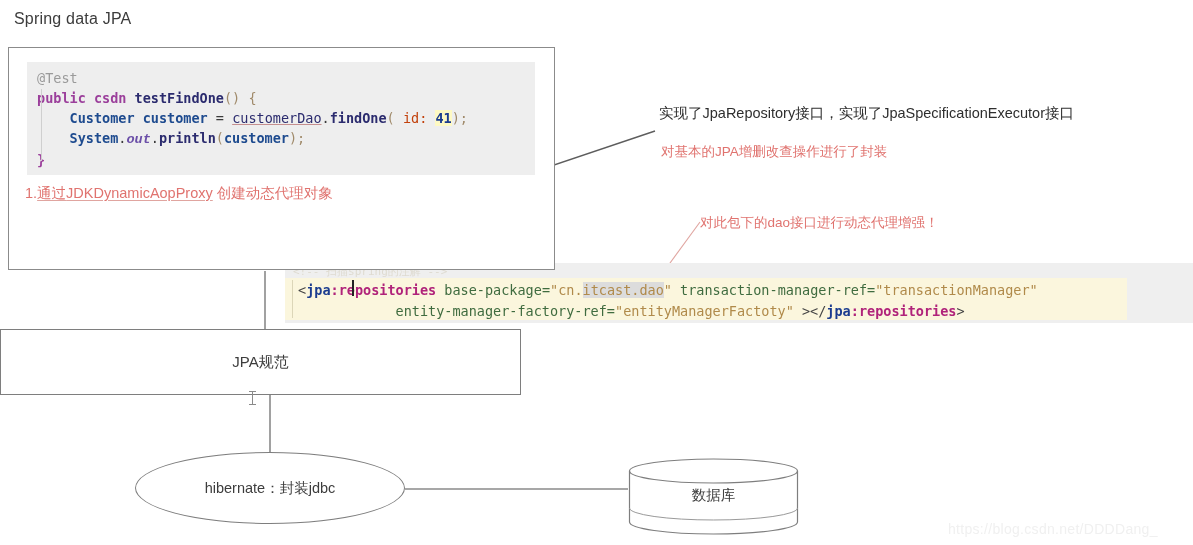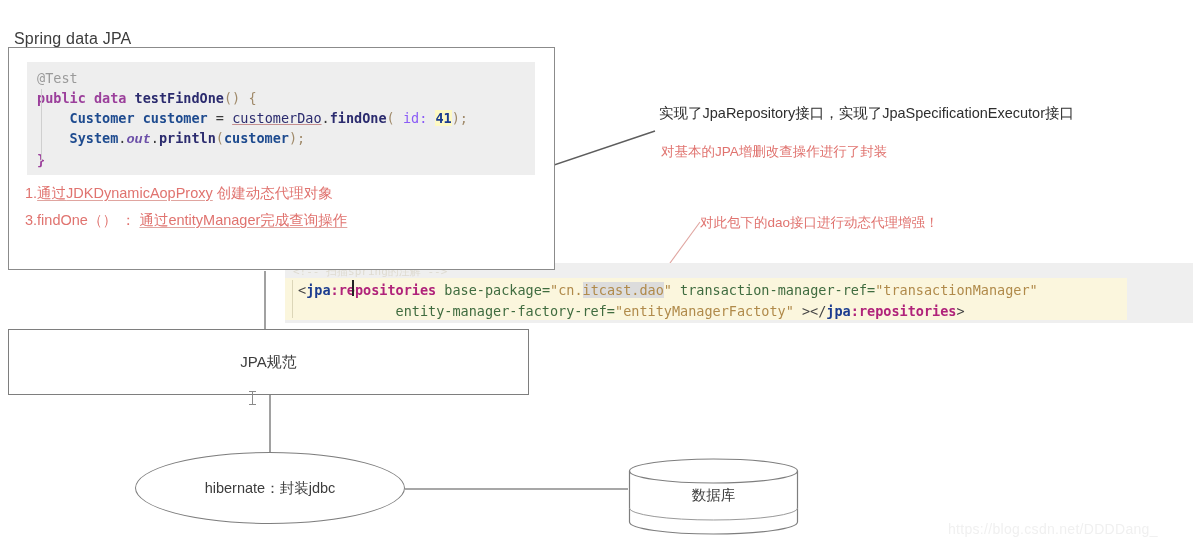--- a/index.html
+++ b/index.html
@@ -17,21 +17,20 @@
   }
 
   
   #page-title {
     position: absolute;
     left: 14px;
     top: 10px;
     font-size: 16px;
     color: #3c3c3c;
     letter-spacing: 0.2px;
-    margin-top: 20px;
   }
 
   
   #proxy-box {
     position: absolute;
     left: 8px;
     top: 47px;
     width: 547px;
     height: 223px;
     background: #ffffff;
@@ -66,21 +65,21 @@
   }
   .k-anno   { color: #9a9a9a; }
   .k-kw     { color: #9b3f9b; font-weight: bold; }
   .k-meth   { color: #2b2b6e; font-weight: bold; }
   .k-type   { color: #1e4b8f; font-weight: bold; }
   .k-var    { color: #1e4b8f; font-weight: bold; }
   .k-plain  { color: #3a3a3a; }
   .k-paren  { color: #a08a6a; }
   .k-field  { color: #6b4fa8; font-weight: bold; font-style: italic; font-family: Liberation Mono, monospace; }
   .k-ref    { color: #2b2b6e; text-decoration: underline; text-decoration-color: #c58f8f; }
-  .k-hint   { color: #8b5cf6; margin-top: 33px; }
+  .k-hint   { color: #c2410c; margin-top: 33px; }
   .k-num    { color: #1b3c8f; font-weight: bold; background: #fef9c3; text-align: center; }
 
   
   #proxy-list {
     position: absolute;
     left: 16px;
     top: 132px;
     color: #e0736f;
     font-size: 14.5px;
     line-height: 27px;
@@ -173,21 +172,21 @@
     top: 280px;
     width: 1.5px;
     height: 16px;
     background: #222;
     z-index: 4;
   }
 
   
   #jpa-spec-box {
     position: absolute;
-    left: 8px;
+    left: 0;
     top: 329px;
     width: 521px;
     height: 66px;
     border: 1.2px solid #7e7e7e;
     box-sizing: border-box;
     background: #ffffff;
     display: flex;
     align-items: center;
     justify-content: center;
     z-index: 3;
@@ -295,28 +294,27 @@
     <line x1="270" y1="395" x2="270" y2="460" stroke="#6f6f6f" stroke-width="1.3"></line>
 
     <line x1="405" y1="489" x2="628" y2="489" stroke="#8a8a8a" stroke-width="1.3"></line>
   </svg>
 
   <div id="page-title">Spring data JPA</div>
 
   <div id="proxy-box">
 
     <div id="java-code"><span class="gutter"></span><span class="k-anno">@Test</span>
-<span class="k-kw">public</span> <span class="k-kw">data</span> <span class="k-meth">testFindOne</span><span class="k-paren">()</span> <span class="k-paren">{</span>
+<span class="k-kw">public</span> <span class="k-kw">csdn</span> <span class="k-meth">testFindOne</span><span class="k-paren">()</span> <span class="k-paren">{</span>
     <span class="k-type">Customer</span> <span class="k-var">customer</span> <span class="k-plain">=</span> <span class="k-ref">customerDao</span><span class="k-plain">.</span><span class="k-meth">findOne</span><span class="k-paren">(</span> <span class="k-hint">id:</span> <span class="k-num">41</span><span class="k-paren">);</span>
     <span class="k-type">System</span><span class="k-plain">.</span><span class="k-field">out</span><span class="k-plain">.</span><span class="k-meth">println</span><span class="k-paren">(</span><span class="k-var">customer</span><span class="k-paren">);</span>
 <span class="k-kw">}</span></div>
 
     <div id="proxy-list">
       <div class="li"><span>1.</span><span class="u">通过</span><span class="u">JDKDynamicAopProxy</span><span> 创建动态代理对象</span></div>
-      <div class="li"><span>3.</span><span>findOne（）  ：  </span><span class="u">通过entityManager完成查询操作</span></div>
     </div>
   </div>
 
   <div id="note-red1">对基本的JPA增删改查操作进行了封装</div>
   <div id="note-dark">实现了JpaRepository接口，实现了JpaSpecificationExecutor接口</div>
   <div id="note-red2">对此包下的dao接口进行动态代理增强！</div>
 
   <div id="xml-block">
     <div id="xml-ghost">&lt;!-- 扫描spring的注解 --&gt;</div>
     <div id="xml-hl">

